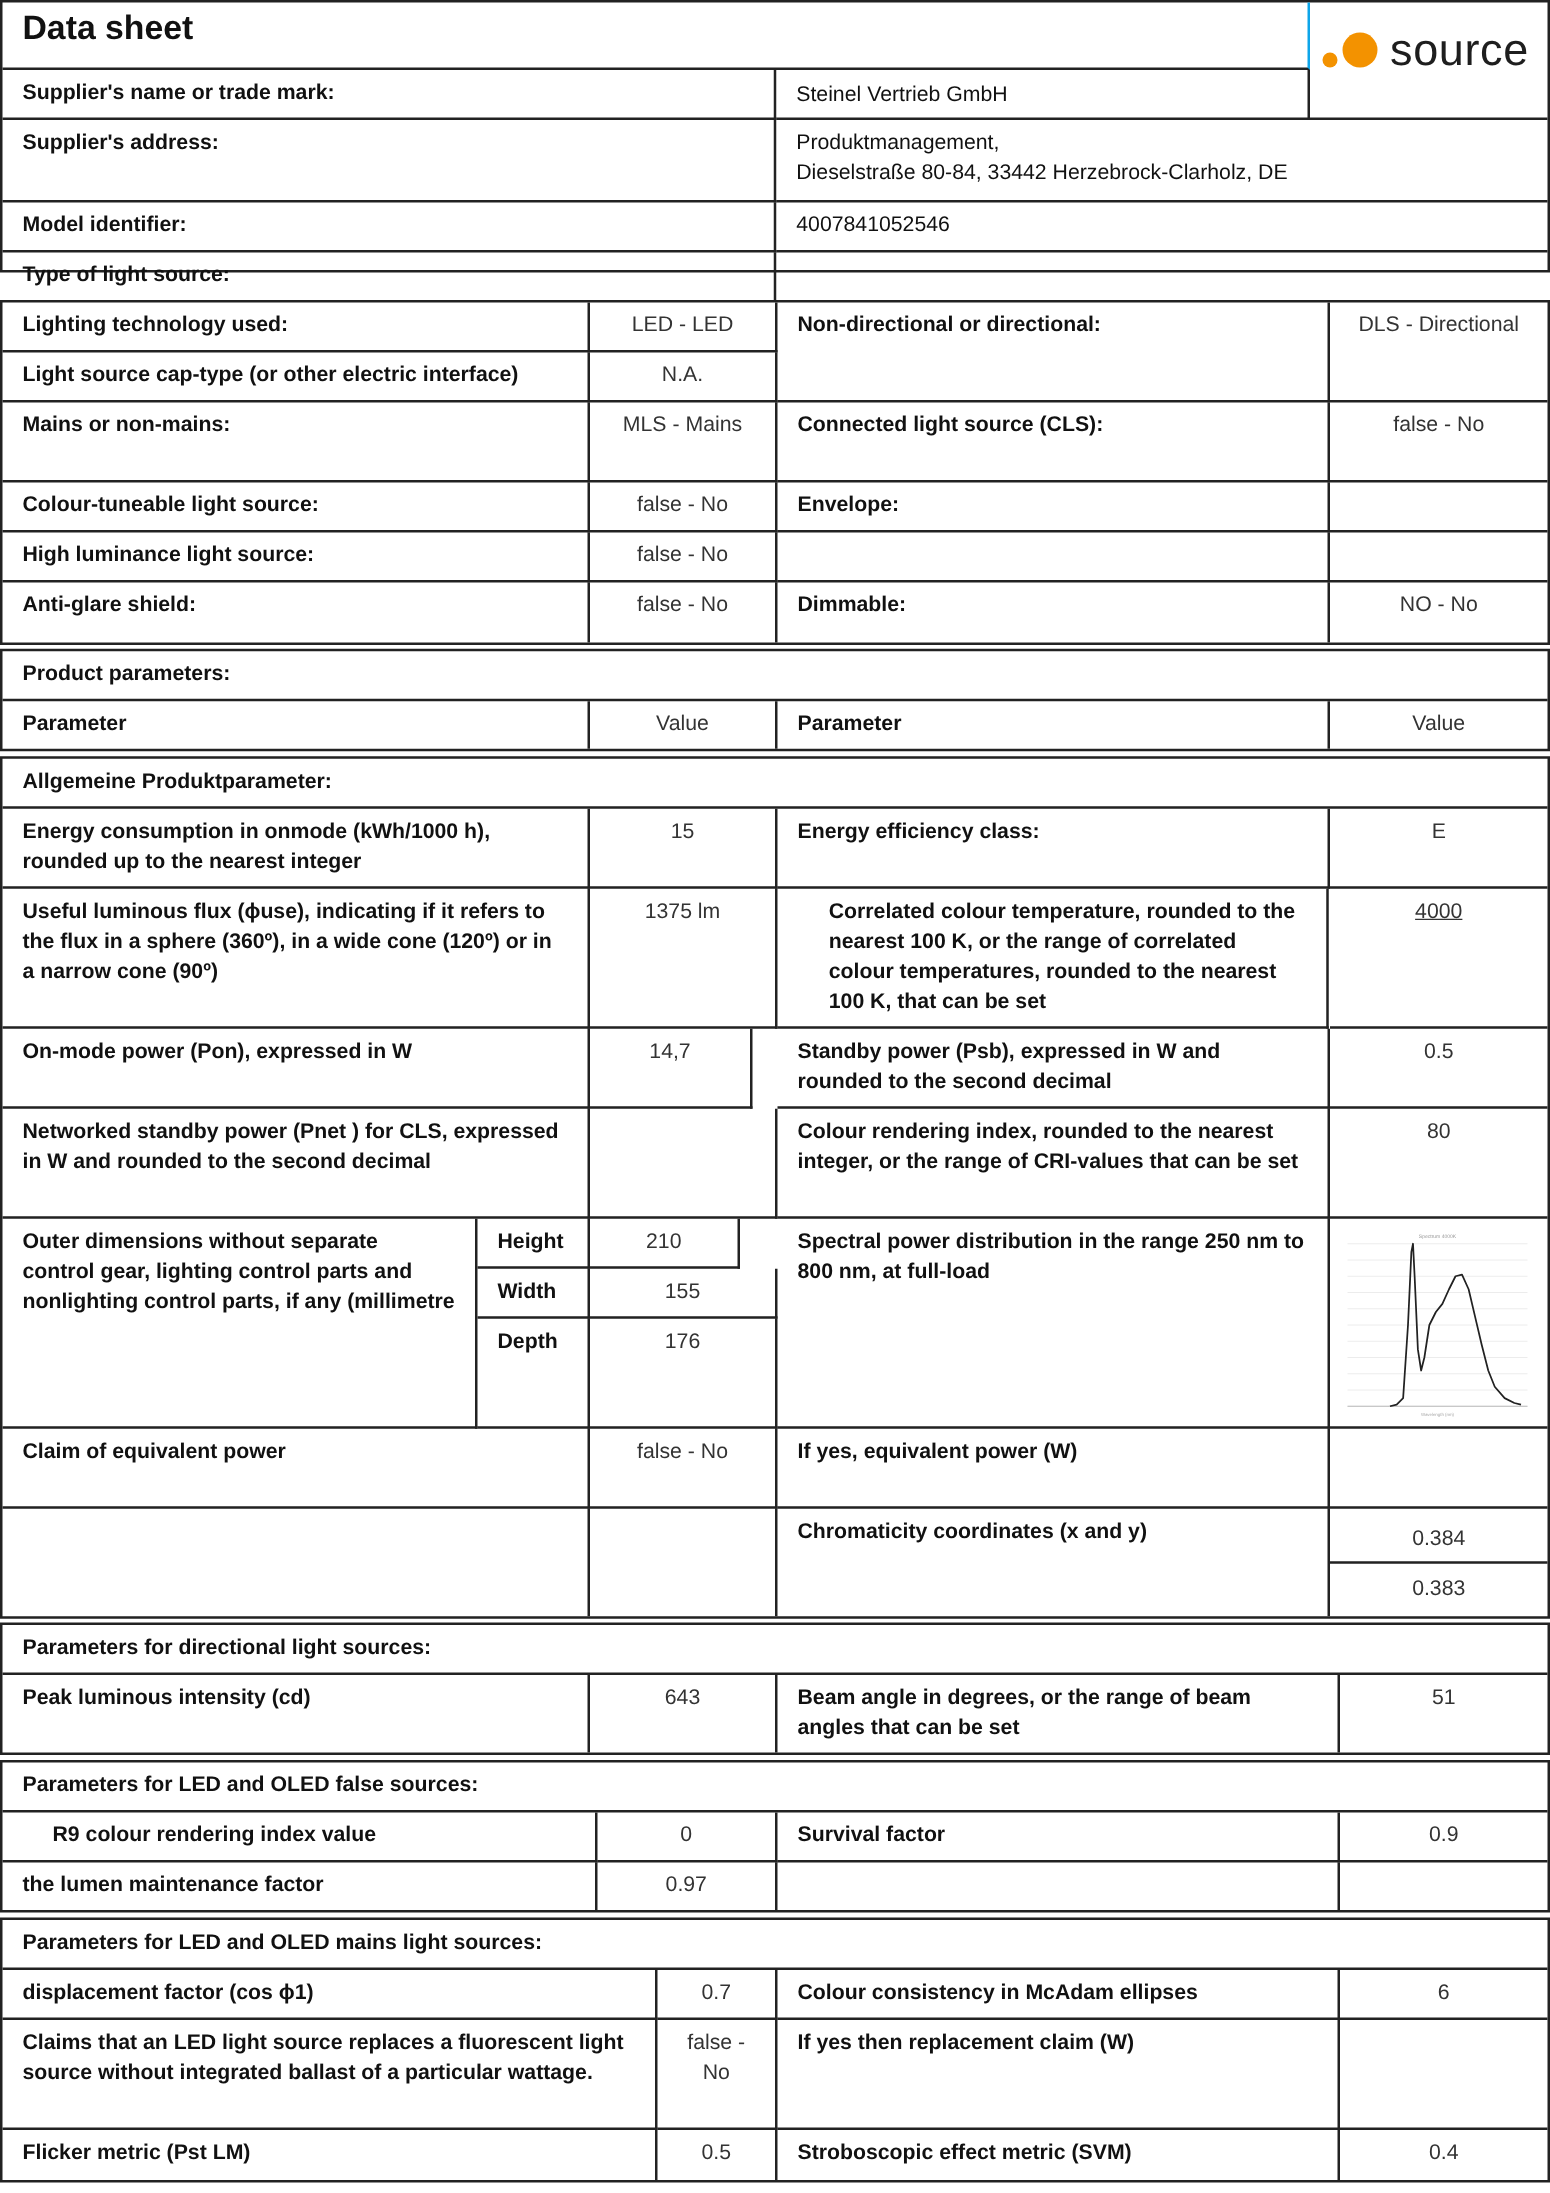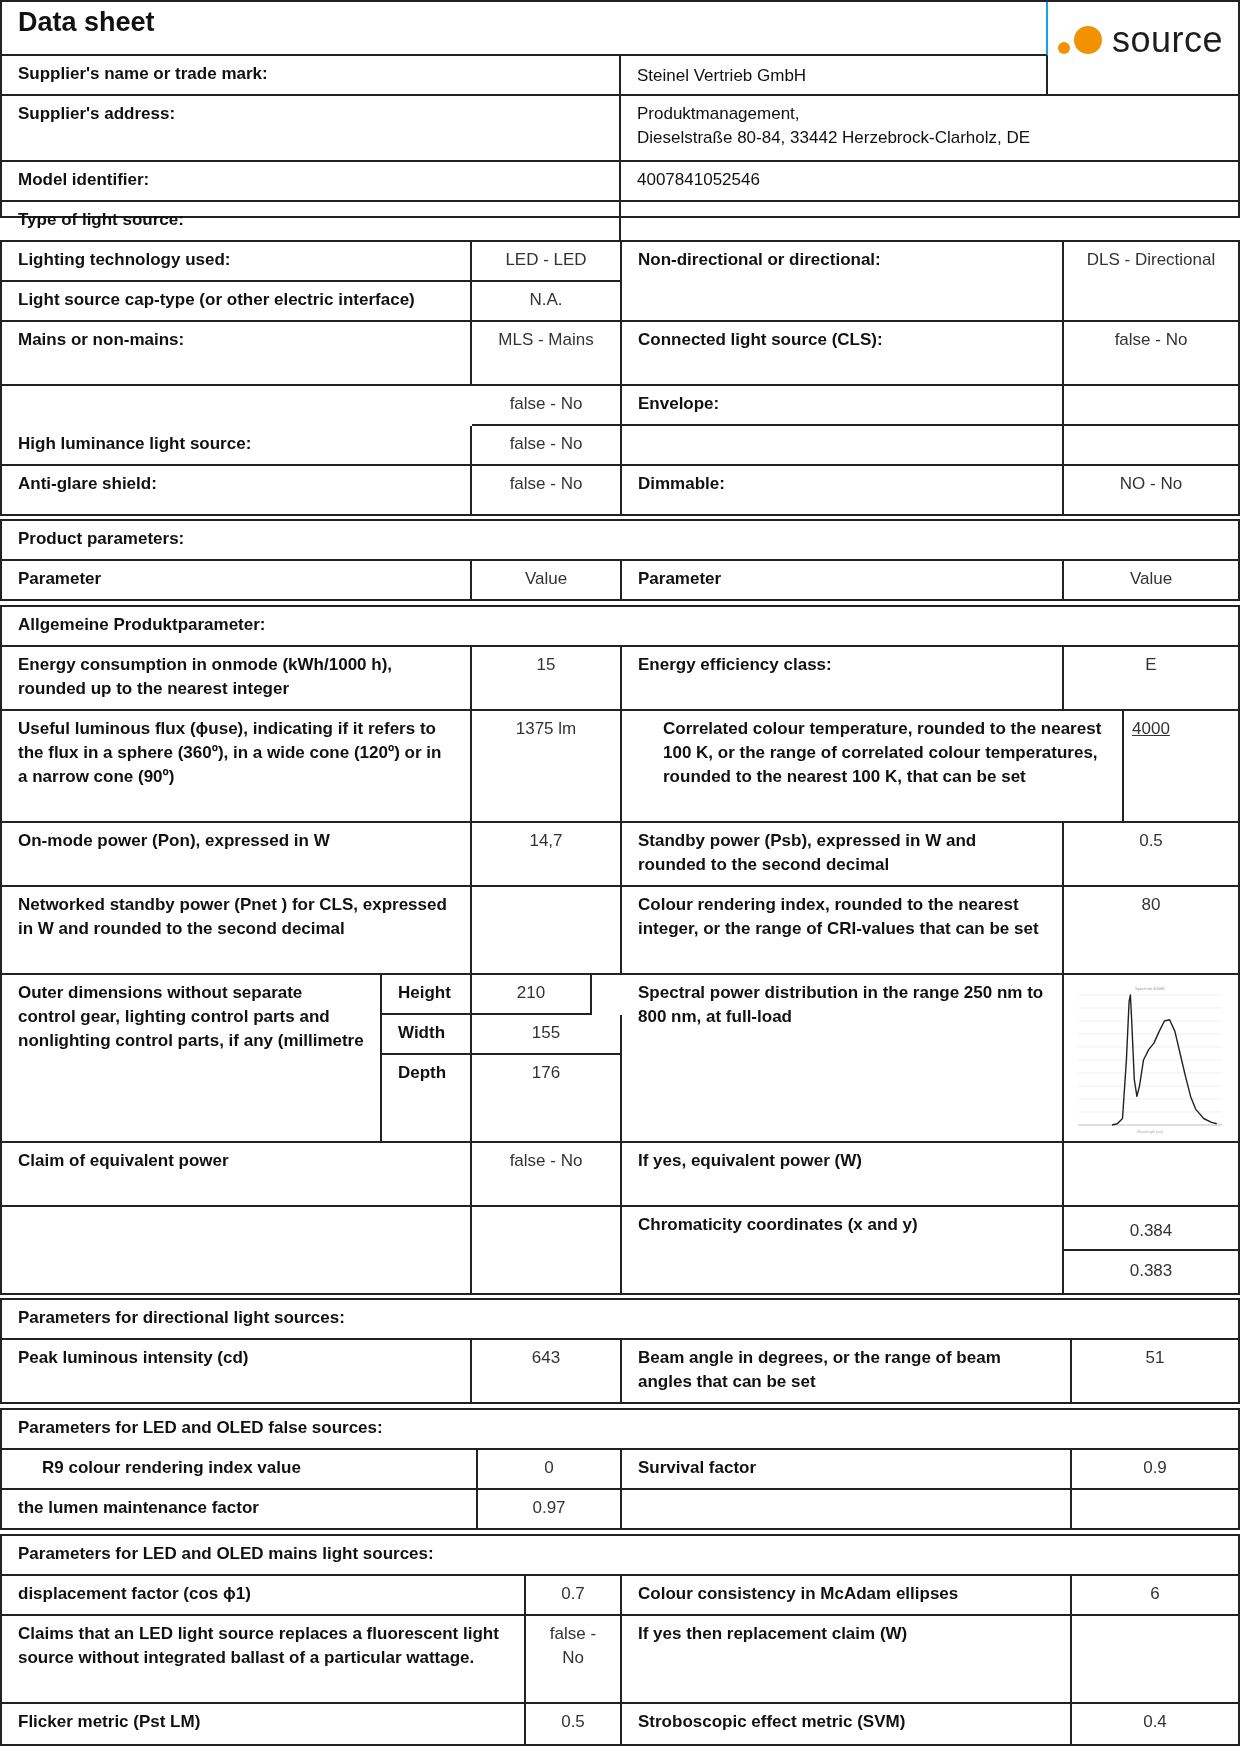--- a/index.html
+++ b/index.html
@@ -46,20 +46,21 @@
   <div class="cell nb-r nb-b" style="left:619px; top:200px; width:617px; height:40px;"></div>
 </div>
 
 <div class="block" style="top:240px; height:276px;">
   <div class="cell b" style="left:0; top:0; width:470px; height:40px;">Lighting technology used:</div>
   <div class="cell v" style="left:470px; top:0; width:150px; height:40px;">LED - LED</div>
   <div class="cell b" style="left:0; top:40px; width:470px; height:40px;">Light source cap-type (or other electric interface)</div>
   <div class="cell v" style="left:470px; top:40px; width:150px; height:40px;">N.A.</div>
   <div class="cell b" style="left:0; top:80px; width:470px; height:64px;">Mains or non-mains:</div>
   <div class="cell v" style="left:470px; top:80px; width:150px; height:64px;">MLS - Mains</div>
+  <div class="cell b" style="left:0; top:144px; width:470px; height:40px;">Colour-tuneable light source:</div>
   <div class="cell v" style="left:470px; top:144px; width:150px; height:40px;">false - No</div>
   <div class="cell b" style="left:0; top:184px; width:470px; height:40px;">High luminance light source:</div>
   <div class="cell v" style="left:470px; top:184px; width:150px; height:40px;">false - No</div>
   <div class="cell b nb-b" style="left:0; top:224px; width:470px; height:48px;">Anti-glare shield:</div>
   <div class="cell v nb-b" style="left:470px; top:224px; width:150px; height:48px;">false - No</div>
 
   <div class="cell b" style="left:620px; top:0; width:442px; height:80px;">Non-directional or directional:</div>
   <div class="cell v nb-r" style="left:1062px; top:0; width:174px; height:80px;">DLS - Directional</div>
   <div class="cell b" style="left:620px; top:80px; width:442px; height:64px;">Connected light source (CLS):</div>
   <div class="cell v nb-r" style="left:1062px; top:80px; width:174px; height:64px;">false - No</div>
@@ -82,25 +83,25 @@
 <div class="block" style="top:605px; height:690px;">
   <div class="cell b nb-r" style="left:0; top:0; width:1236px; height:40px;">Allgemeine Produktparameter:</div>
 
   <div class="cell b" style="left:0; top:40px; width:470px; height:64px;">Energy consumption in onmode (kWh/1000 h), rounded up to the nearest integer</div>
   <div class="cell v" style="left:470px; top:40px; width:150px; height:64px;">15</div>
   <div class="cell b" style="left:620px; top:40px; width:442px; height:64px;">Energy efficiency class:</div>
   <div class="cell v nb-r" style="left:1062px; top:40px; width:174px; height:64px;">E</div>
 
   <div class="cell b" style="left:0; top:104px; width:470px; height:112px;">Useful luminous flux (ɸuse), indicating if it refers to the flux in a sphere (360º), in a wide cone (120º) or in a narrow cone (90º)</div>
   <div class="cell v" style="left:470px; top:104px; width:150px; height:112px;">1375 lm</div>
-  <div class="cell b" style="left:620px; top:104px; width:502px; height:112px;padding-left:41px;">Correlated colour temperature, rounded to the nearest 100 K, or the range of correlated colour temperatures, rounded to the nearest 100 K, that can be set</div>
+  <div class="cell b" style="left:620px; top:104px; width:441px; height:112px;padding-left:41px;">Correlated colour temperature, rounded to the nearest 100 K, or the range of correlated colour temperatures, rounded to the nearest 100 K, that can be set</div>
   <div class="cell v nb-r" style="left:1062px; top:104px; width:174px; height:112px;text-decoration:underline;">4000</div>
 
   <div class="cell b" style="left:0; top:216px; width:470px; height:64px;">On-mode power (Pon), expressed in W</div>
-  <div class="cell v" style="left:470px; top:216px; width:150px; height:64px;">14,7</div>
+  <div class="cell v" style="left:470px; top:216px; width:130px; height:64px;">14,7</div>
   <div class="cell b" style="left:620px; top:216px; width:442px; height:64px;">Standby power (Psb), expressed in W and rounded to the second decimal</div>
   <div class="cell v nb-r" style="left:1062px; top:216px; width:174px; height:64px;">0.5</div>
 
   <div class="cell b" style="left:0; top:280px; width:470px; height:88px;">Networked standby power (Pnet ) for CLS, expressed in W and rounded to the second decimal</div>
   <div class="cell v" style="left:470px; top:280px; width:150px; height:88px;"></div>
   <div class="cell b" style="left:620px; top:280px; width:442px; height:88px;">Colour rendering index, rounded to the nearest integer, or the range of CRI-values that can be set</div>
   <div class="cell v nb-r" style="left:1062px; top:280px; width:174px; height:88px;">80</div>
 
   <div class="cell b" style="left:0; top:368px; width:380px; height:168px;">Outer dimensions without separate control gear, lighting control parts and nonlighting control parts, if any (millimetre</div>
   <div class="cell b" style="left:380px; top:368px; width:90px; height:40px;">Height</div>

